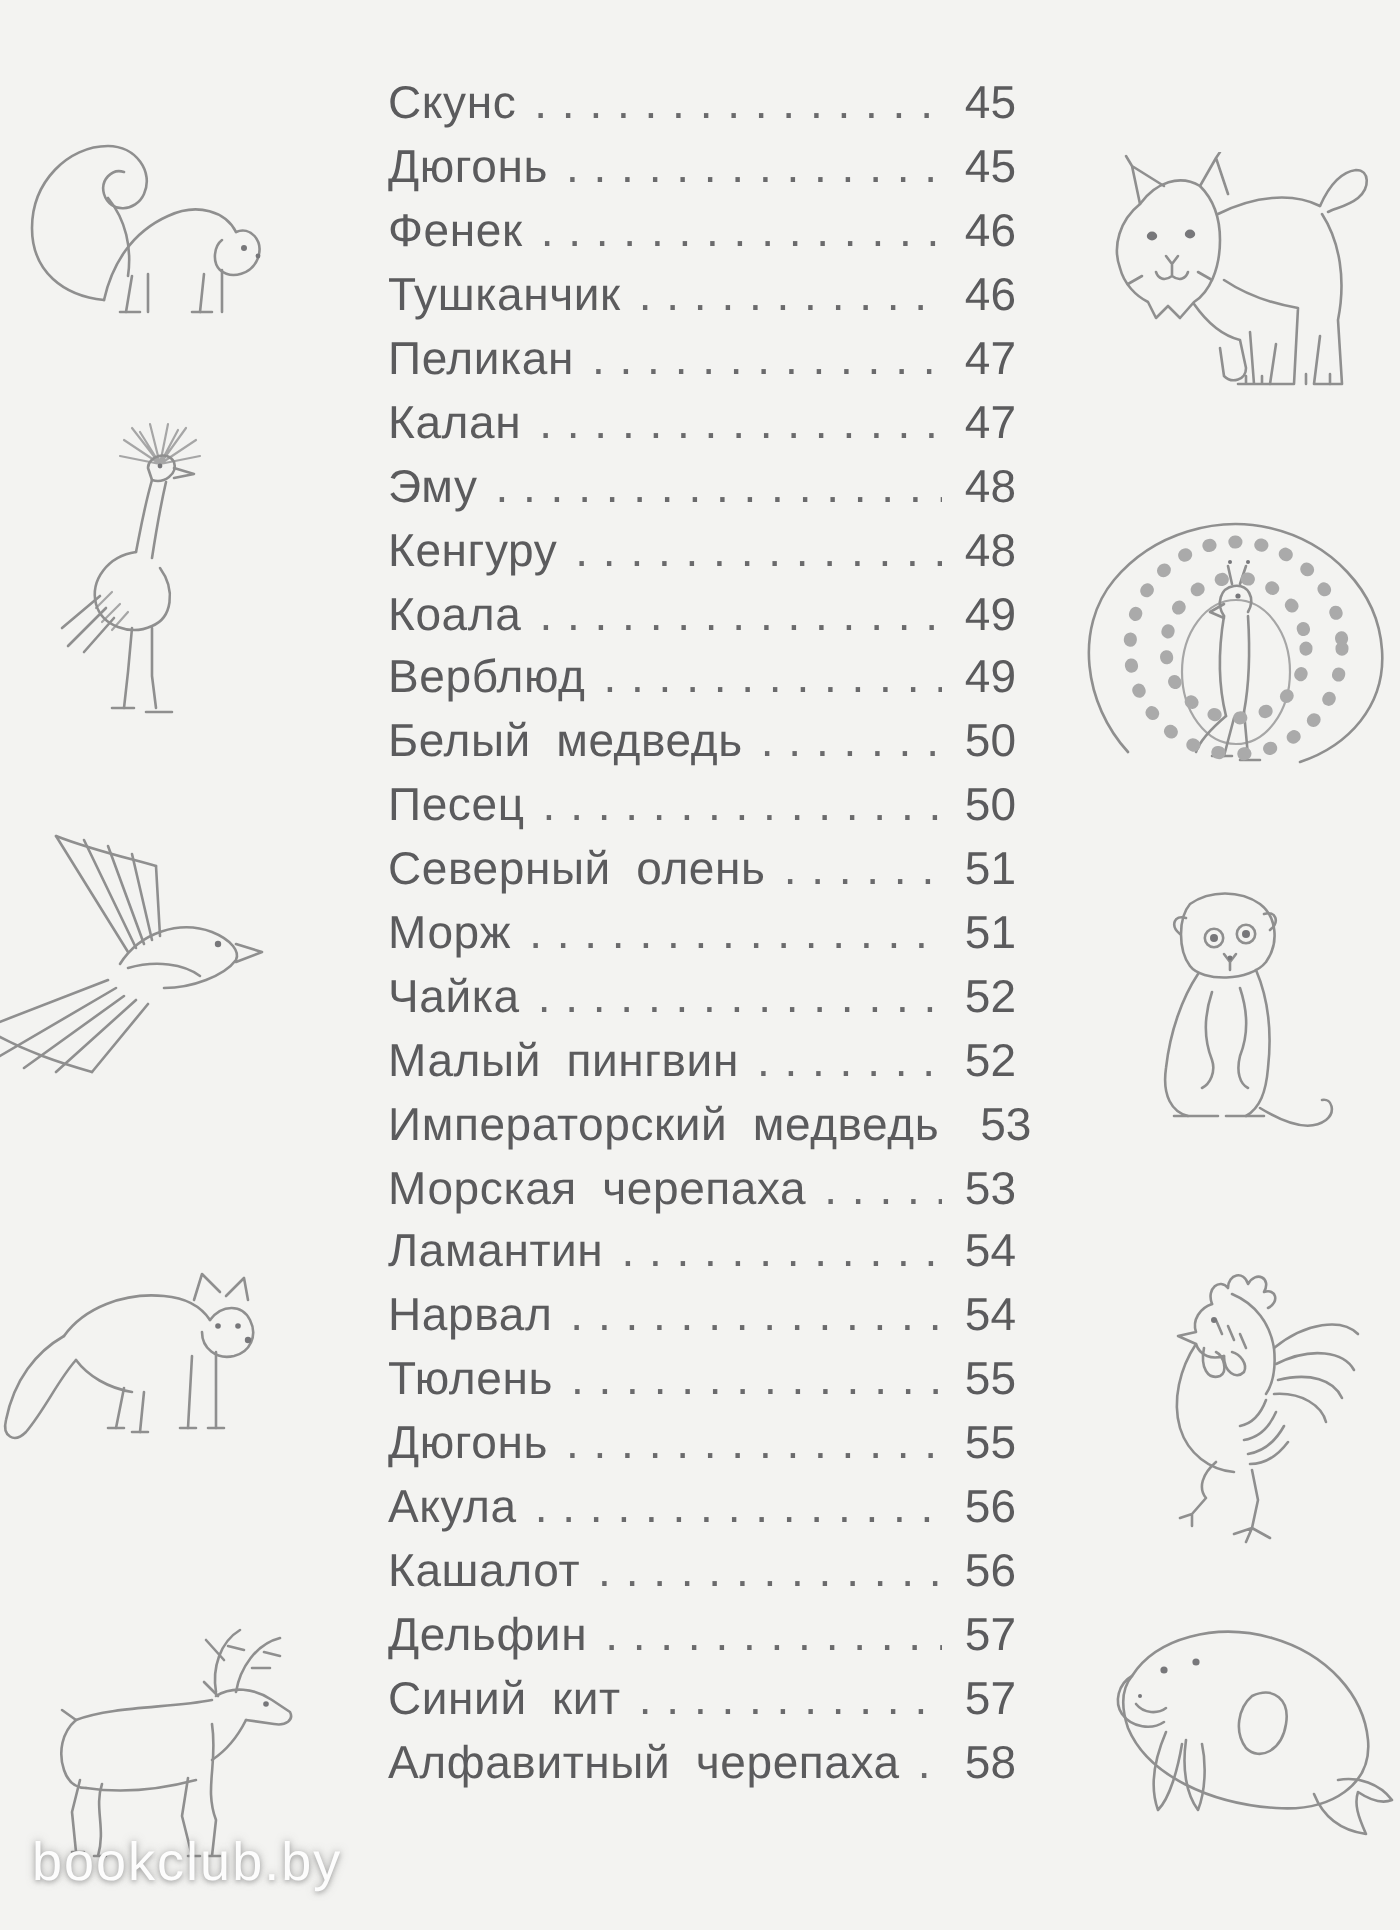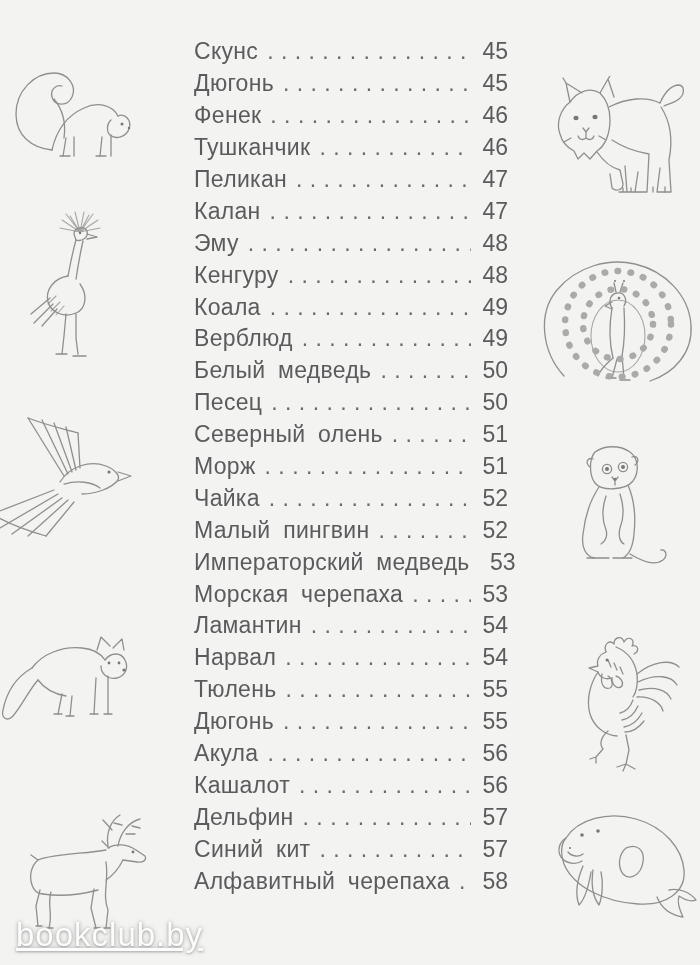--- a/index.html
+++ b/index.html
@@ -26,24 +26,23 @@
   
   .art{position:absolute;}
   .art svg{display:block;}
   .ln{stroke:#8f8f8f;fill:none;stroke-width:1.3;stroke-linecap:round;stroke-linejoin:round;}
   .lnl{stroke:#a6a6a6;fill:none;stroke-width:1.1;stroke-linecap:round;stroke-linejoin:round;}
   .dk{fill:#77777a;stroke:none;}
   .pdots{stroke:#aaaaaa;fill:none;stroke-width:6.5;stroke-dasharray:0.6 12.5;stroke-linecap:round;}
   
   .watermark{
     position:absolute;left:16px;top:916px;
-    font-size:33px;letter-spacing:1px;
+    font-size:27px;letter-spacing:1px;
     color:rgba(255,255,255,0.96);
     text-shadow:0 0 4px rgba(110,110,110,0.55), 0 1px 2px rgba(120,120,120,0.4);
-    text-decoration:underline;
   }
 </style>
 </head>
 <body>
 
 <div class="page">
 
   <div class="toc">
     <div class="row">
         <span class="t">Скунс</span>

